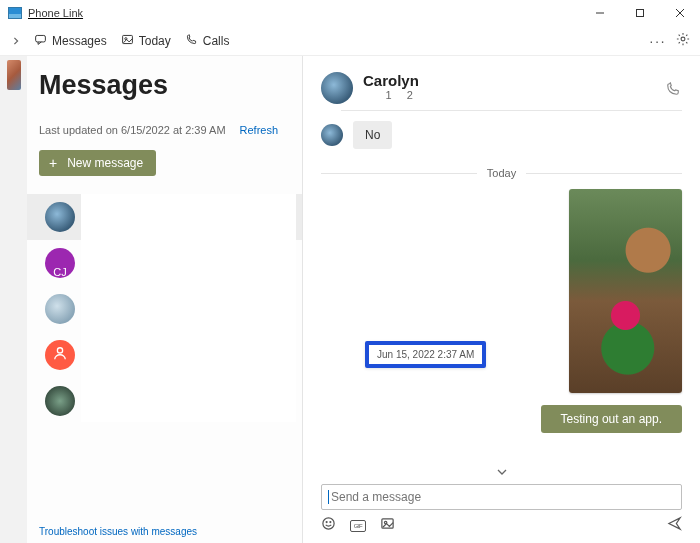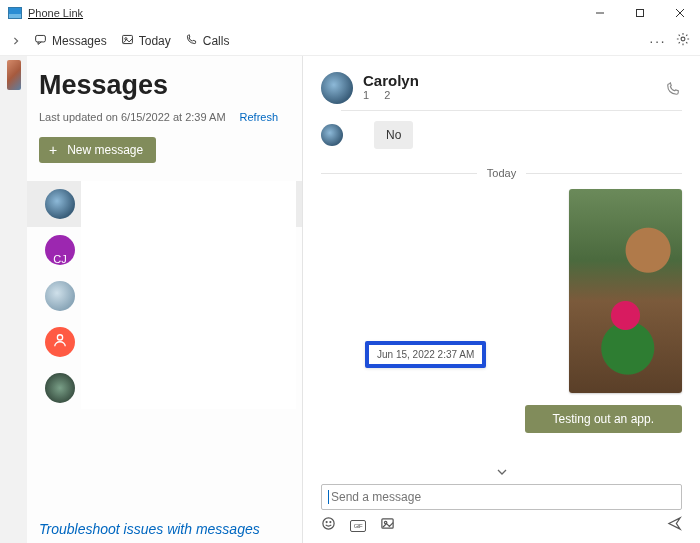--- a/index.html
+++ b/index.html
@@ -30,75 +30,75 @@
   .main { display:flex; height: calc(100% - 56px); }
 
   
   .phone-strip { width:27px; background:#f2f2f2; padding-top:4px; }
   .phone-thumb { width:14px; height:30px; margin:0 auto; border-radius:2px;
     background: linear-gradient(135deg,#d48a6a,#a65a3e,#5c7fa3); }
 
   
   .list-pane { width:276px; background:#fdfdfd; border-right:1px solid #e4e4e4; padding:14px 12px 6px 12px; display:flex; flex-direction:column; position:relative; }
   .list-title { font-size:27px; font-weight:600; color:#222; }
-  .list-sub { display:flex; align-items:center; gap:14px; margin-top:10px; font-size:11px; }
+  .list-sub { display:flex; align-items:center; gap:14px; margin-top:23px; font-size:11px; }
   .list-sub .updated { color:#666; }
   .list-sub .refresh { color:#0067c0; cursor:pointer; }
   .newmsg { margin-top:14px; display:inline-flex; align-items:center; gap:10px;
     background:#818c5b; color:#fff; font-size:12px; padding:5px 13px 5px 10px; border-radius:3px; cursor:pointer; width:max-content; }
   .newmsg .plus { font-size:14px; font-weight:300; }
 
   .threads { margin-top:18px; flex:1; position:relative; }
   .thread-row { height:46px; display:flex; align-items:center; padding-left:6px; }
   .thread-row.selected { background:#ececec; margin:0 -12px; padding-left:18px; }
   .avatar { width:30px; height:30px; border-radius:50%; flex-shrink:0; }
   .av1 { background: radial-gradient(circle at 40% 40%, #8db9d8, #3a5e7a 70%); }
   .av2 { background:#9c27b0; color:#fff; display:flex; align-items:flex-end; justify-content:center; font-size:11px; }
   .av3 { background: radial-gradient(circle at 40% 40%, #cfe0ea, #8aa6b8 70%); }
   .av4 { background:#ff5a43; display:flex; align-items:center; justify-content:center; }
   .av4 svg { width:14px; height:14px; stroke:#fff; stroke-width:1.5; fill:none; }
   .av5 { background: radial-gradient(circle at 50% 50%, #7aa088, #3b5244 70%); }
 
   .preview-placeholder { position:absolute; top:0; left:42px; right:-6px; height:228px; background:#fff; }
 
-  .troubleshoot { position:absolute; bottom:6px; left:12px; font-size:14px; color:#0067c0; cursor:pointer;font-style:italic; }
+  .troubleshoot { position:absolute; bottom:6px; left:12px; font-size:10px; color:#0067c0; cursor:pointer; }
 
   
   .conv-pane { flex:1; background:#fff; display:flex; flex-direction:column; position:relative; }
   .conv-header { padding:16px 18px 6px 18px; display:flex; align-items:flex-start; gap:10px; position:relative; }
   .conv-header .avatar { width:32px; height:32px; }
   .contact-name { font-size:15px; font-weight:600; color:#222; }
-  .contact-phone { font-size:11px; color:#666; letter-spacing:6px; }
+  .contact-phone { font-size:11px; color:#666; letter-spacing:6px;text-align:right; }
   .phone-icon { position:absolute; right:20px; top:26px; }
   .phone-icon svg { width:14px; height:14px; stroke:#888; stroke-width:1.3; fill:none; }
   .hr { height:1px; background:#e6e6e6; margin:0 18px 0 38px; }
 
   .conv-body { flex:1; overflow:hidden; padding:8px 18px 0 18px; position:relative; }
 
-  .inbubble-row { display:flex; align-items:center; gap:25px; margin-top:2px; }
+  .inbubble-row { display:flex; align-items:center; gap:4px; margin-top:2px; }
   .mini-avatar { width:22px; height:22px; border-radius:50%; background: radial-gradient(circle at 40% 40%, #8db9d8, #3a5e7a 70%); }
   .inbubble { background:#ececec; color:#333; font-size:12px; padding:7px 12px; border-radius:3px; margin-left:6px; }
 
   .divider { display:flex; align-items:center; gap:10px; margin:18px 0 10px 0; }
   .divider .line { flex:1; height:1px; background:#e4e4e4; }
   .divider .label { font-size:11px; color:#666; }
 
   .img-msg { width:113px; height:204px; margin-left:auto; border-radius:3px; overflow:hidden; position:relative;
     background:
       radial-gradient(circle at 50% 62%, #d81b60 0 14px, transparent 15px),
       radial-gradient(circle at 52% 78%, #2e7d32 0 26px, transparent 27px),
       radial-gradient(circle at 70% 30%, #b07a4a 0 22px, transparent 23px),
       linear-gradient(180deg,#6b8a5a 0%, #4b6a3e 35%, #7b5a3b 55%, #5a3f28 100%);
     box-shadow:0 1px 2px rgba(0,0,0,.2);
   }
 
   .timestamp-pop { position:absolute; left:62px; top:230px; background:#fff; border:4px solid #1d4ed8;
      font-size:10px; color:#555; padding:4px 8px; border-radius:2px; box-shadow:0 1px 3px rgba(0,0,0,.12); }
 
-  .outbubble { background:#818c5b; color:#fff; font-size:12px; padding:7px 28px; border-radius:3px;
+  .outbubble { background:#818c5b; color:#fff; font-size:12px; padding:7px 20px; border-radius:3px;
      width:max-content; margin-left:auto; margin-top:12px; }
 
   .scroll-down { display:flex; justify-content:center; margin:6px 0 4px 0; height:16px; }
   .scroll-down svg { width:12px; height:12px; stroke:#666; stroke-width:1.3; fill:none; }
 
   .compose { margin:0 18px 6px 18px; border:1px solid #bfbfbf; border-radius:2px; height:26px;
      display:flex; align-items:center; padding:0 6px; }
   .compose .caret { width:1px; height:14px; background:#0067c0; margin-right:2px; }
   .compose input { flex:1; border:none; outline:none; font-size:12px; color:#333; background:transparent; }
 

